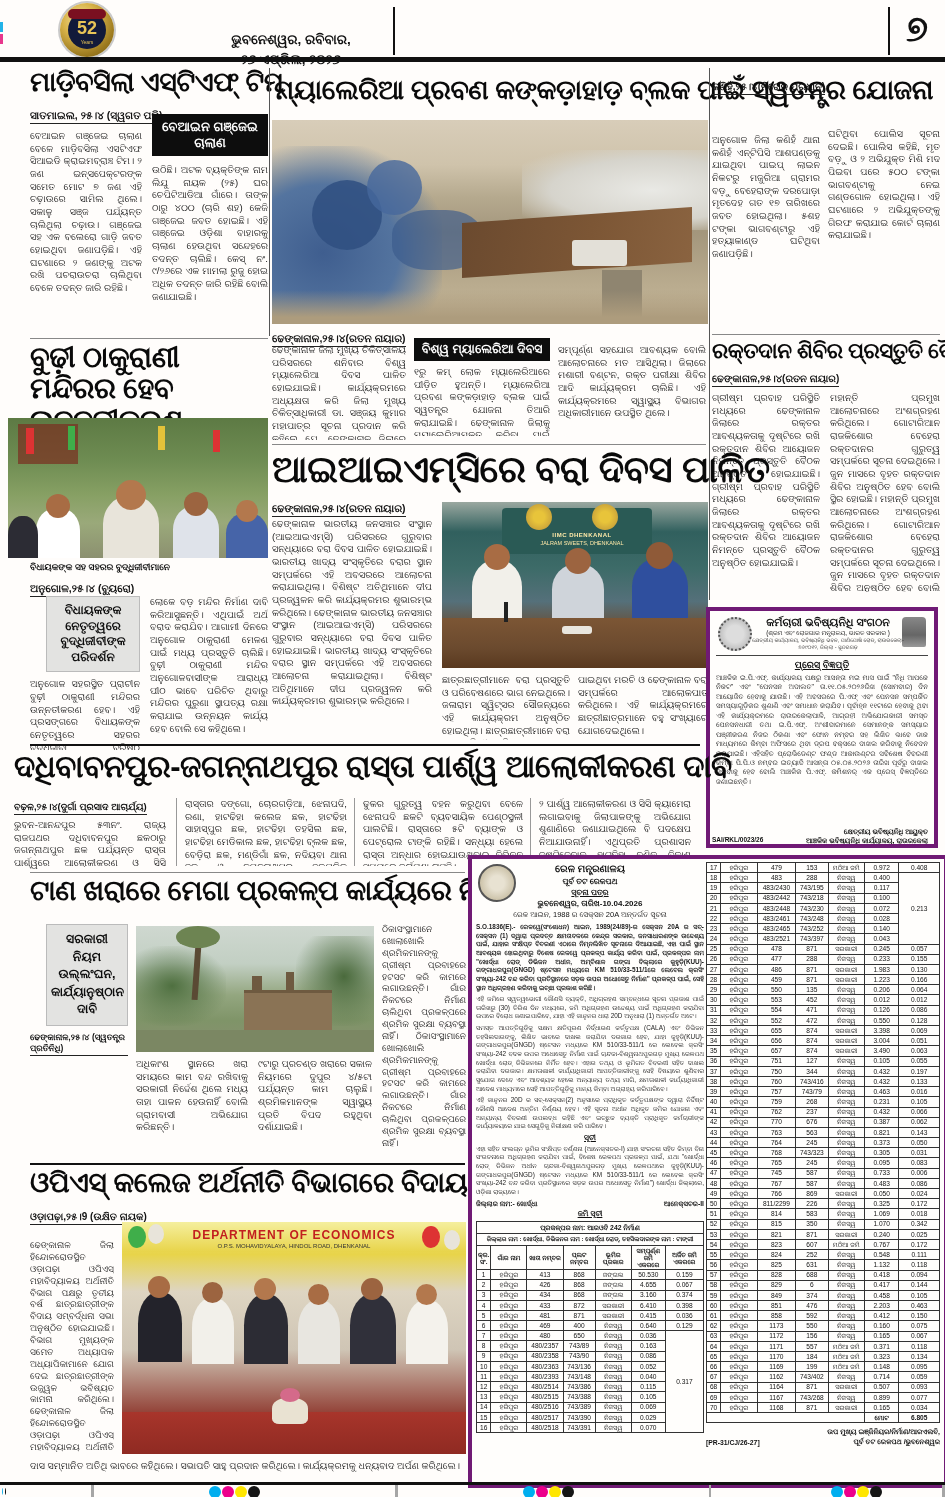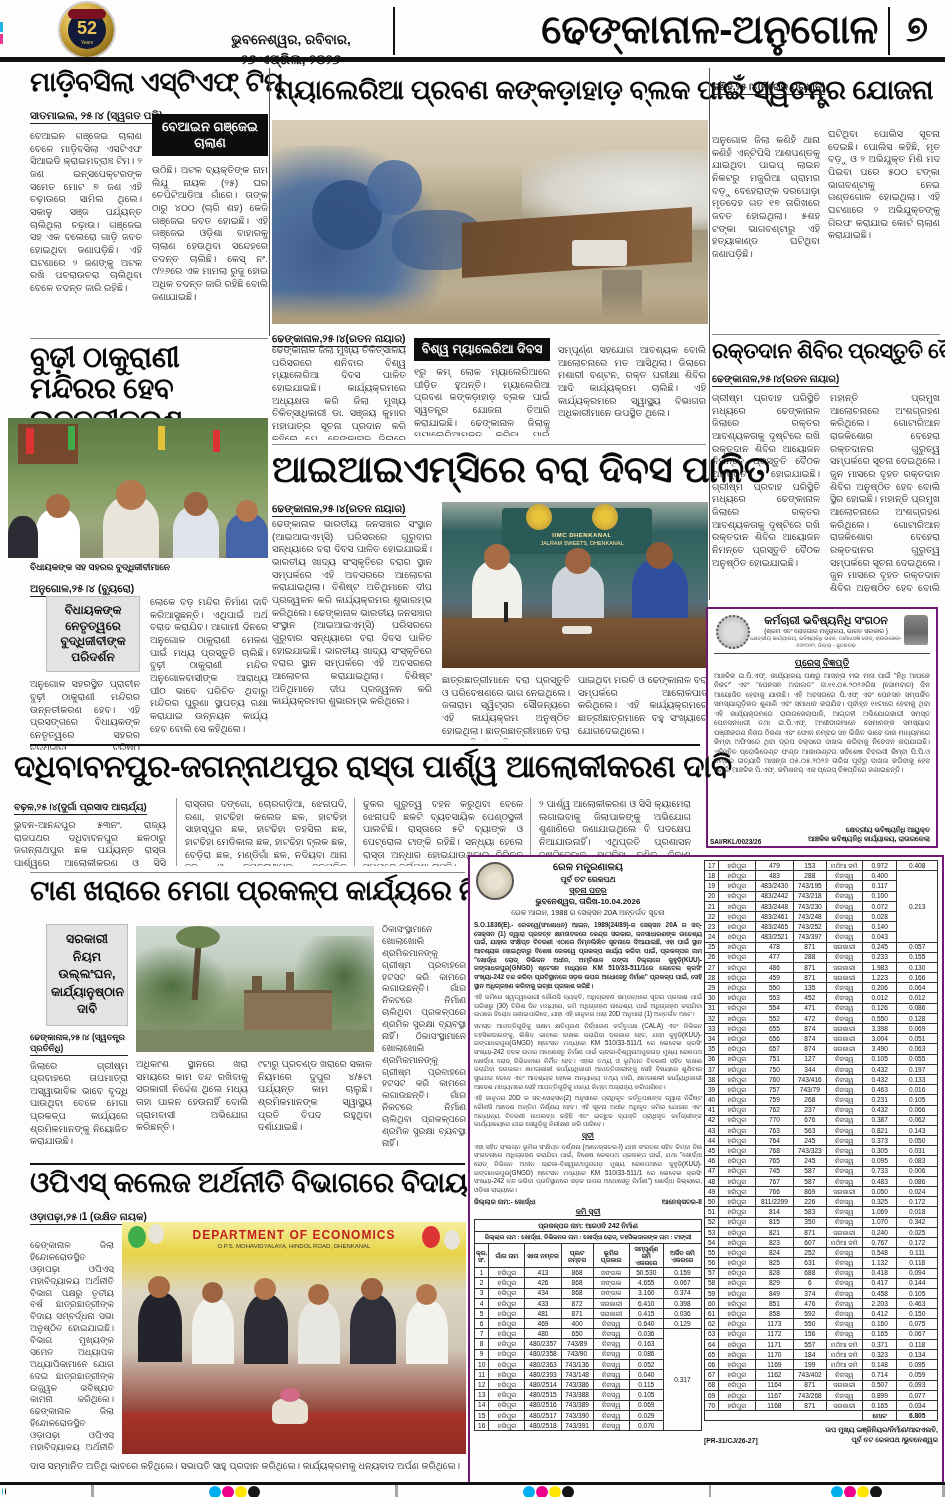--- a/index.html
+++ b/index.html
@@ -9,21 +9,21 @@
   .headline{font-weight:bold;color:#0a0a0a;letter-spacing:-0.5px;line-height:1.08;}
   .dateline{font-weight:bold;font-size:10.5px;border-bottom:1px solid #222;display:inline-block;padding-bottom:1px;}
   .bodytext{font-size:9.6px;line-height:1.32;text-align:justify;overflow:hidden;color:#1c1c1c;}
   .boxhead-dark{background:#0d0d0d;color:#fff;font-weight:bold;text-align:center;padding:5px 0;}
   .boxhead-gray{background:#e3e3e1;color:#0d0d0d;font-weight:bold;text-align:center;padding:6px 4px;border:1px solid #bbb;margin-left:16px;}
   .subhead{font-weight:bold;text-align:center;line-height:1.25;}
   .rule-h{position:absolute;background:#111;}
   .rule-v{position:absolute;background:#555;width:1px;}
   .photo{position:absolute;overflow:hidden;}
   .photo div{position:absolute;}
-  .notice{position:absolute;border:2px solid #701a75;background:#fffefc;overflow:hidden;}
+  .notice{position:absolute;border:4px solid #701a75;background:#fffefc;overflow:hidden;}
   .ntext{font-size:6.7px;line-height:1.35;text-align:justify;color:#222;}
   table.land{border-collapse:collapse;width:100%;}
   table.land td,table.land th{border:1px solid #333;font-size:6.6px;padding:0 2px;text-align:center;line-height:1.15;height:9.2px;color:#111;}
   table.land th{font-weight:bold;font-size:6.4px;line-height:1.1;padding:1px;}
   table.land td.merge{vertical-align:middle;}
   .regbar{position:absolute;display:flex;align-items:center;gap:4px;}
   .dot{width:12px;height:12px;border-radius:50%;}
   .gsq{width:15px;height:13px;background:#a6a6a6;}
   .caption{font-size:9.5px;font-weight:bold;}
 </style>
@@ -38,21 +38,20 @@
       <div class="abs" style="left:36px;top:8px;width:38px;height:38px;border-radius:50%;background:#121a3a;"></div>
       <div class="abs" style="left:36px;top:6px;width:38px;height:10px;border-radius:6px;background:#7a1020;"></div>
       <div class="abs" style="left:36px;top:15px;width:38px;text-align:center;font-weight:bold;font-size:18px;color:#e8c457;">52</div>
       <div class="abs" style="left:36px;top:36px;width:38px;text-align:center;font-size:5px;color:#e8c457;">Years</div>
     </div>
     <div class="abs" style="left:196px;top:30px;width:190px;text-align:center;font-weight:bold;font-size:13.5px;line-height:1.45;">
       <div>ଭୁବନେଶ୍ୱର, ରବିବାର,</div>
       <div>୨୬ ଏପ୍ରିଲ, ୨୦୨୬</div>
     </div>
     <div class="abs" style="left:393px;top:7px;width:2px;height:48px;background:#111;"></div>
-    <div class="abs headline" style="left:520px;top:8px;width:358px;text-align:right;font-size:40px;">ଢେଙ୍କାନାଳ-ଅନୁଗୋଳ</div>
     <div class="abs" style="left:888px;top:7px;width:2px;height:48px;background:#111;"></div>
     <div class="abs" style="left:892px;top:8px;width:50px;text-align:center;font-size:36px;font-weight:bold;">୭</div>
     <div class="rule-h" style="left:0;top:57px;width:945px;height:4.5px;"></div>
     <div class="abs" style="left:0;top:22px;width:3px;height:10px;background:#22b3e8;"></div>
     <div class="abs" style="left:0;top:34px;width:3px;height:10px;background:#e8378d;"></div>
   </div>
 
   <div class="abs" style="left:30px;top:68px;width:238px;height:268px;">
     <div class="headline" style="font-size:27px;white-space:nowrap;">ମାଡ଼ିବସିଲା ଏସ୍‌ଟିଏଫ୍ ଟିମ୍</div>
     <div style="margin-top:8px;"><span class="dateline">ସାତମାଇଲ, ୨୫।୪ (ସ୍ୱଗତ ପତି)</span></div>
@@ -186,42 +185,41 @@
     <div class="bodytext" style="position:absolute;left:340px;top:48px;width:160px;height:68px;border-left:1px solid #999;padding-left:8px;">ଢୁକର ଗୁରୁତ୍ୱ ବହନ କରୁଥିବା ବେଳେ ଝେନାପଦି ଛକଟି ବ୍ୟବସାୟିକ ପେଣ୍ଠସ୍ଥଳୀ ପାଲଟିଛି। ରାସ୍ତାରେ ୫ଟି ବ୍ୟାଙ୍କ ଓ ପେଟ୍ରୋଲ ଟାଙ୍କି ରହିଛି। ସନ୍ଧ୍ୟା ହେଲେ ରାସ୍ତା ଅନ୍ଧାର ହୋଇଯାଉଥିବାରୁ ବିଭିନ୍ନ ସମୟରେ ଦୁର୍ଘଟଣା ଘଟୁଛି।</div>
     <div class="bodytext" style="position:absolute;left:516px;top:48px;width:152px;height:68px;border-left:1px solid #999;padding-left:8px;">୨ ପାର୍ଶ୍ୱ ଆଲୋକୀକରଣ ଓ ସିସି କ୍ୟାମେରା ଲଗାଇବାକୁ ଜିଲାପାଳଙ୍କୁ ଅଭିଯୋଗ ଶୁଣାଣିରେ ଜଣାଯାଇଥିଲେ ବି ପଦକ୍ଷେପ ନିଆଯାଉନାହିଁ। ଏଥିପ୍ରତି ପ୍ରଶାସନ ଦୃଷ୍ଟିଦେବାକୁ ହାଟଢିହା ବଣିକ ବିକାଶ ପରିଷଦ ଓ ବୁଦ୍ଧିଜୀବୀ ଦାବି କରିଛନ୍ତି।</div>
   </div>
 
   <div class="rule-h" style="left:30px;top:872px;width:435px;height:1px;background:#888;"></div>
   <div class="abs" style="left:30px;top:876px;width:436px;height:284px;">
     <div class="headline" style="font-size:28px;white-space:nowrap;">ଟାଣ ଖରାରେ ମେଗା ପ୍ରକଳ୍ପ କାର୍ଯ୍ୟରେ ନିୟୋଜିତ ଶ୍ରମିକ</div>
     <div class="abs" style="left:0;top:48px;width:98px;">
       <div class="boxhead-gray" style="font-size:12.5px;line-height:1.4;">ସରକାରୀ ନିୟମ ଉଲ୍ଲଂଘନ, କାର୍ଯ୍ୟାନୁଷ୍ଠାନ ଦାବି</div>
       <div style="margin-top:6px;"><span class="dateline" style="font-size:8.5px;">ଢେଙ୍କାନାଳ,୨୫।୪ (ସ୍ୱତନ୍ତ୍ର ପ୍ରତିନିଧି)</span></div>
-      <div class="bodytext" style="margin-top:4px;height:108px;">ଜିଲାରେ ଗ୍ରୀଷ୍ମ ପ୍ରବାହରେ ତାପମାତ୍ରା ଅସ୍ୱାଭାବିକ ଭାବେ ବୃଦ୍ଧି ପାଉଥିବା ବେଳେ ମେଗା ପ୍ରକଳ୍ପ କାର୍ଯ୍ୟରେ ଶ୍ରମିକମାନଙ୍କୁ ନିୟୋଜିତ କରାଯାଉଛି।</div>
     </div>
     <div class="photo" style="left:106px;top:50px;width:238px;height:126px;background:linear-gradient(180deg,#cfd8d0 0%,#c2cfc3 30%,#93a67f 55%,#7f9468 75%,#8a8f72 100%);">
       <div style="left:0;top:20px;width:90px;height:80px;background:radial-gradient(ellipse at 40% 50%,#4f7040 0%,rgba(79,112,64,0) 75%);"></div>
       <div style="left:160px;top:10px;width:80px;height:90px;background:radial-gradient(ellipse at 60% 45%,#4a6a3c 0%,rgba(74,106,60,0) 75%);"></div>
       <div style="left:58px;top:4px;width:6px;height:70px;background:#5a4a34;transform:rotate(4deg);"></div>
       <div style="left:40px;top:0px;width:44px;height:22px;border-radius:50%;background:#6d8452;"></div>
       <div style="left:108px;top:64px;width:88px;height:40px;background:#8a7355;border-top:3px solid #6e5a40;"></div>
       <div style="left:116px;top:50px;width:10px;height:16px;background:#6e5a40;"></div>
       <div style="left:150px;top:46px;width:8px;height:20px;background:#6e5a40;"></div>
       <div style="left:0;top:104px;width:238px;height:22px;background:#7b8763;"></div>
     </div>
     <div class="bodytext" style="position:absolute;left:352px;top:48px;width:84px;height:236px;font-size:9px;">ଠିକାସଂସ୍ଥାମାନେ ଖୋଲାଖୋଲି ଶ୍ରମିକମାନଙ୍କୁ ଗ୍ରୀଷ୍ମ ପ୍ରବାହରେ ହଟସଟ କରି କାମରେ ଲଗାଉଛନ୍ତି। ଗାଁର ନିକଟରେ ନିର୍ମାଣ ଚାଲିଥିବା ପ୍ରକଳ୍ପରେ ଶ୍ରମିକ ସୁରକ୍ଷା ବ୍ୟବସ୍ଥା ନାହିଁ। ଠିକାସଂସ୍ଥାମାନେ ଖୋଲାଖୋଲି ଶ୍ରମିକମାନଙ୍କୁ ଗ୍ରୀଷ୍ମ ପ୍ରବାହରେ ହଟସଟ କରି କାମରେ ଲଗାଉଛନ୍ତି। ଗାଁର ନିକଟରେ ନିର୍ମାଣ ଚାଲିଥିବା ପ୍ରକଳ୍ପରେ ଶ୍ରମିକ ସୁରକ୍ଷା ବ୍ୟବସ୍ଥା ନାହିଁ।</div>
     <div class="bodytext" style="position:absolute;left:106px;top:182px;width:112px;height:100px;">ଅଧିକାଂଶ ସ୍ଥାନରେ ଖରା ସମୟରେ କାମ ବନ୍ଦ ରଖିବାକୁ ସରକାରୀ ନିର୍ଦ୍ଦେଶ ଥିଲେ ମଧ୍ୟ ତାହା ପାଳନ ହେଉନାହିଁ ବୋଲି ଗ୍ରାମବାସୀ ଅଭିଯୋଗ କରିଛନ୍ତି।</div>
     <div class="bodytext" style="position:absolute;left:228px;top:182px;width:114px;height:100px;">୯ଟାରୁ ପ୍ରଚଣ୍ଡ ଖରାରେ ସକାଳ ନିୟମରେ ଦୁପୁର ୪/୫ଟା ପର୍ଯ୍ୟନ୍ତ କାମ ଚାଲୁଛି। ଶ୍ରମିକମାନଙ୍କ ସ୍ୱାସ୍ଥ୍ୟ ପ୍ରତି ବିପଦ ରହୁଥିବା ଦର୍ଶାଯାଇଛି।</div>
 
   </div>
 
   <div class="rule-h" style="left:30px;top:1163px;width:435px;height:1.5px;"></div>
   <div class="abs" style="left:30px;top:1168px;width:436px;height:312px;">
     <div class="headline" style="font-size:28px;white-space:nowrap;">ଓପିଏସ୍ କଲେଜ ଅର୍ଥନୀତି ବିଭାଗରେ ବିଦାୟ ସମ୍ବର୍ଦ୍ଧନା ସଭା</div>
-    <div style="margin-top:8px;"><span class="dateline" style="font-size:10px;">ଓଡ଼ାପଢ଼ା,୨୫।1 (ଉକ୍ଷିତ ନାୟକ)</span></div>
+    <div style="margin-top:8px;"><span class="dateline" style="font-size:10px;">ଓଡ଼ାପଢ଼ା,୨୫।9 (ଉକ୍ଷିତ ନାୟକ)</span></div>
     <div class="bodytext" style="position:absolute;left:0;top:72px;width:84px;height:212px;font-size:9px;">ଢେଙ୍କାନାଳ ଜିଲା ହିନ୍ଦୋଳରୋଡସ୍ଥିତ ଓଡ଼ାପଢ଼ା ଓପିଏସ୍ ମହାବିଦ୍ୟାଳୟ ଅର୍ଥନୀତି ବିଭାଗ ପକ୍ଷରୁ ତୃତୀୟ ବର୍ଷ ଛାତ୍ରଛାତ୍ରୀଙ୍କ ବିଦାୟ ସମ୍ବର୍ଦ୍ଧନା ସଭା ଅନୁଷ୍ଠିତ ହୋଇଯାଇଛି। ବିଭାଗ ମୁଖ୍ୟଙ୍କ ସମେତ ଅଧ୍ୟାପକ ଅଧ୍ୟାପିକାମାନେ ଯୋଗ ଦେଇ ଛାତ୍ରଛାତ୍ରୀଙ୍କ ଉଜ୍ଜ୍ୱଳ ଭବିଷ୍ୟତ କାମନା କରିଥିଲେ। ଢେଙ୍କାନାଳ ଜିଲା ହିନ୍ଦୋଳରୋଡସ୍ଥିତ ଓଡ଼ାପଢ଼ା ଓପିଏସ୍ ମହାବିଦ୍ୟାଳୟ ଅର୍ଥନୀତି ବିଭାଗ ପକ୍ଷରୁ ତୃତୀୟ ବର୍ଷ ଛାତ୍ରଛାତ୍ରୀଙ୍କ ବିଦାୟ ସମ୍ବର୍ଦ୍ଧନା ସଭା ଅନୁଷ୍ଠିତ ହୋଇଯାଇଛି। ବିଭାଗ ମୁଖ୍ୟଙ୍କ ସମେତ ଅଧ୍ୟାପକ ଅଧ୍ୟାପିକାମାନେ ଯୋଗ ଦେଇ ଛାତ୍ରଛାତ୍ରୀଙ୍କ ଉଜ୍ଜ୍ୱଳ ଭବିଷ୍ୟତ କାମନା କରିଥିଲେ।</div>
     <div class="photo" style="left:92px;top:54px;width:344px;height:232px;background:linear-gradient(180deg,#efe27a 0%,#e8d44a 14%,#ded5c2 30%,#cfc5b5 55%,#8f3a30 84%,#a03028 100%);">
       <div style="left:0;top:0;width:344px;height:30px;background:linear-gradient(180deg,#f5ef9e 0%,#e8d44a 100%);"></div>
       <div style="left:30px;top:6px;width:284px;text-align:center;font-size:12px;font-weight:bold;color:#c21f1f;letter-spacing:1px;">DEPARTMENT OF ECONOMICS</div>
       <div style="left:30px;top:21px;width:284px;text-align:center;font-size:6px;color:#333;">O.P.S. MOHAVIDYALAYA, HINDOL ROAD, DHENKANAL</div>
       <div style="left:6px;top:4px;width:18px;height:22px;border-radius:50%;background:#3fae4a;"></div>
       <div style="left:26px;top:2px;width:16px;height:20px;border-radius:50%;background:#e8e4da;"></div>
       <div style="left:300px;top:4px;width:18px;height:22px;border-radius:50%;background:#d33;"></div>
       <div style="left:322px;top:8px;width:16px;height:20px;border-radius:50%;background:#e8e4da;"></div>
       <div style="left:16px;top:70px;width:44px;height:70px;border-radius:45% 45% 0 0;background:#23232b;"></div>

